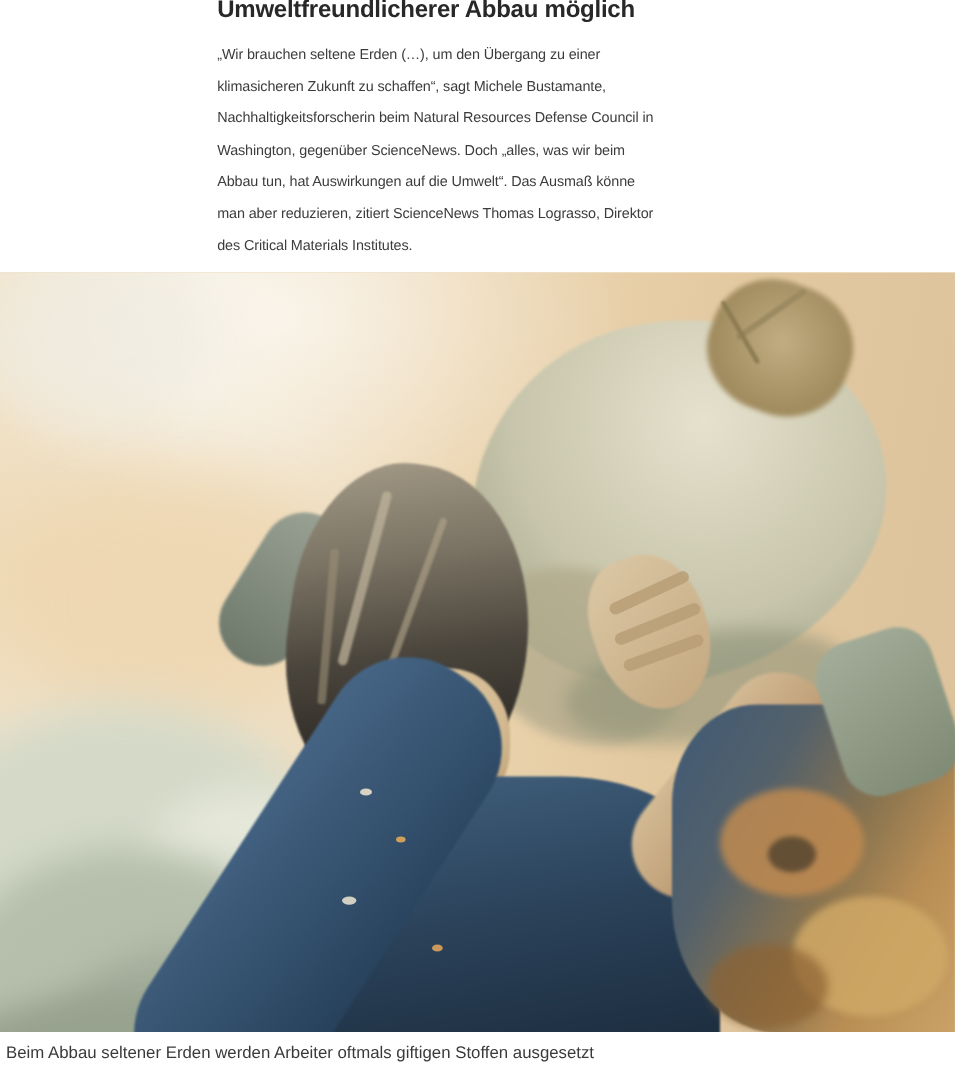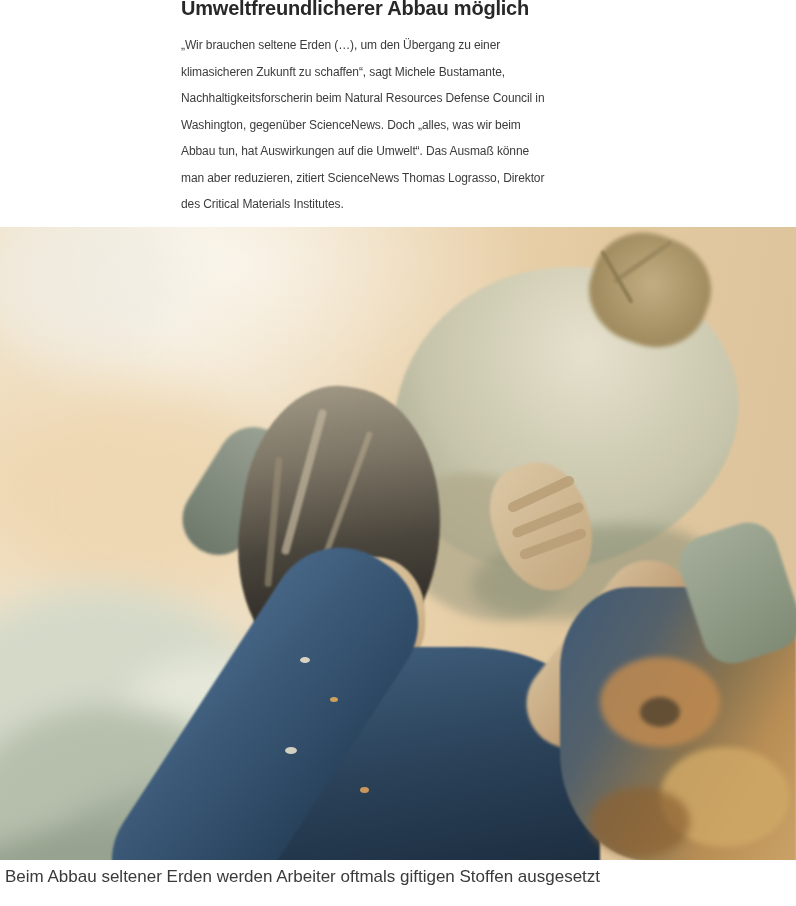--- a/index.html
+++ b/index.html
@@ -120,21 +120,21 @@
   .mud2 { left:660px; top:520px; width:130px; height:100px; background:#cfa866; border-radius:50%; filter:blur(3px); opacity:.85; }
   .mud3 { left:590px; top:560px; width:100px; height:70px;  background:#8c6233; border-radius:50%; filter:blur(4px); opacity:.7; }
   .mud4 { left:640px; top:470px; width:40px;  height:30px;  background:#2f2c22; border-radius:50%; filter:blur(2px); opacity:.6; }
   .right-roll { left:690px; top:300px; width:100px; height:132px; border-radius:30px; transform:rotate(-18deg);
     background:linear-gradient(160deg, #a4ae9a, #7e8974); filter:blur(1.5px); }
 
   
   .caption {
     position: absolute;
     left: 5px; top: 866px;
-    font-size: 17px;
+    font-size: 14px;
     line-height: 22px;
     color: var(--caption-text, #3a3a3a);
   }
 </style>
 </head>
 <body>
 
 <main class="article-text">
   <h1 class="headline">Umweltfreundlicherer Abbau möglich</h1>
   <p class="body-copy">„Wir brauchen seltene Erden (…), um den Übergang zu einer

